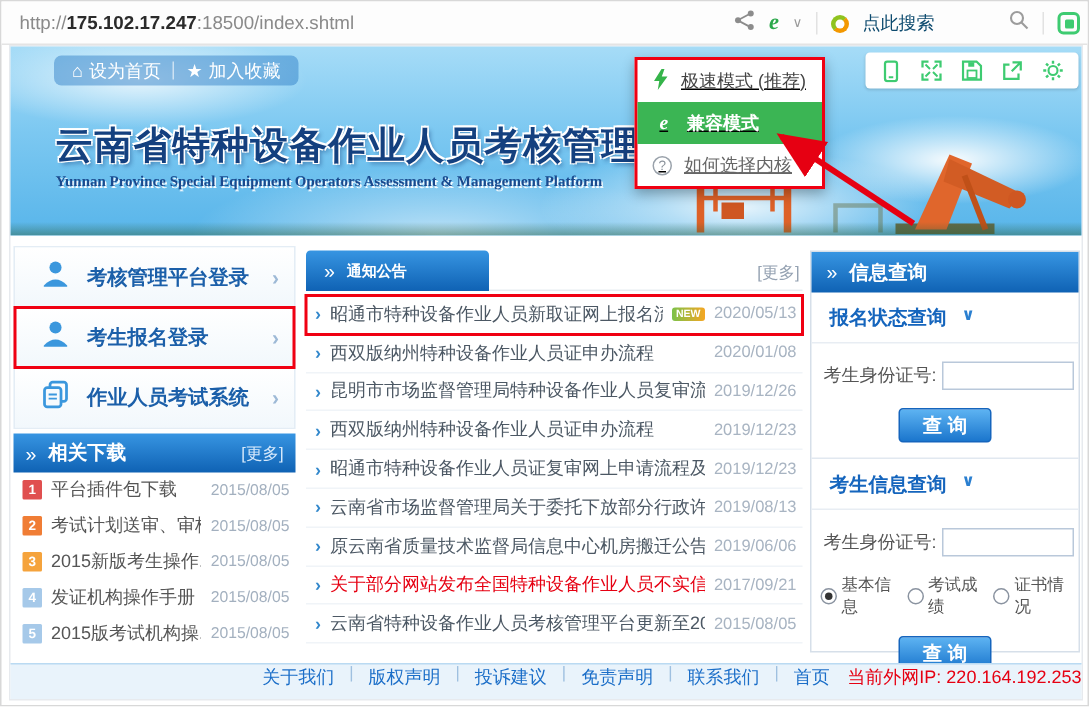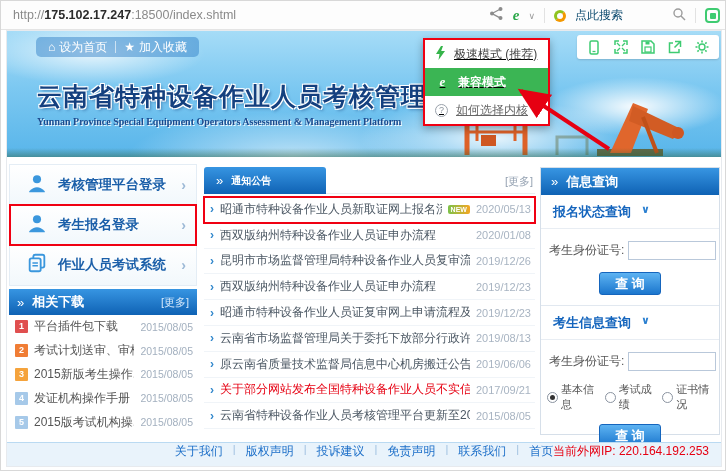--- a/index.html
+++ b/index.html
@@ -106,21 +106,21 @@
   .radios { display:flex; align-items:center; gap:7px; padding:11px 6px 0; }
   .radio-item { display:flex; align-items:center; gap:3px; font-size:11px; color:#555; cursor:pointer; }
   .rdot { width:11px; height:11px; border:1px solid #8a93a0; border-radius:50%; background:#fff; flex:none; }
   .rdot.on::after { content:""; display:block; width:5px; height:5px; background:#333; border-radius:50%; margin:2px; }
 
   
   .footer { position:absolute; left:0; top:411px; width:714px; height:24px; background:#e9f3fb; border-top:1px solid #badaf2;
     display:flex; justify-content:center; gap:10px; }
   .footer a { color:#1b6ec8; font-size:12px; text-decoration:none; }
   .footer .fsep { color:#9fc0e0; font-size:11px; }
-  .footer .ip { position:absolute; right:12px; color:#e60012; font-size:12px; }
+  .footer .ip { position:absolute; right:0; color:#e60012; font-size:12px; }
 </style>
 </head>
 <body>
 
 <div class="frame">
 
   <div class="browser-bar">
     <div class="url-text"><span>http://</span><b>175.102.17.247</b><span>:18500/index.shtml</span></div>
     <div class="bar-right">
       <span><svg width="15" height="15" viewBox="0 0 15 15">

